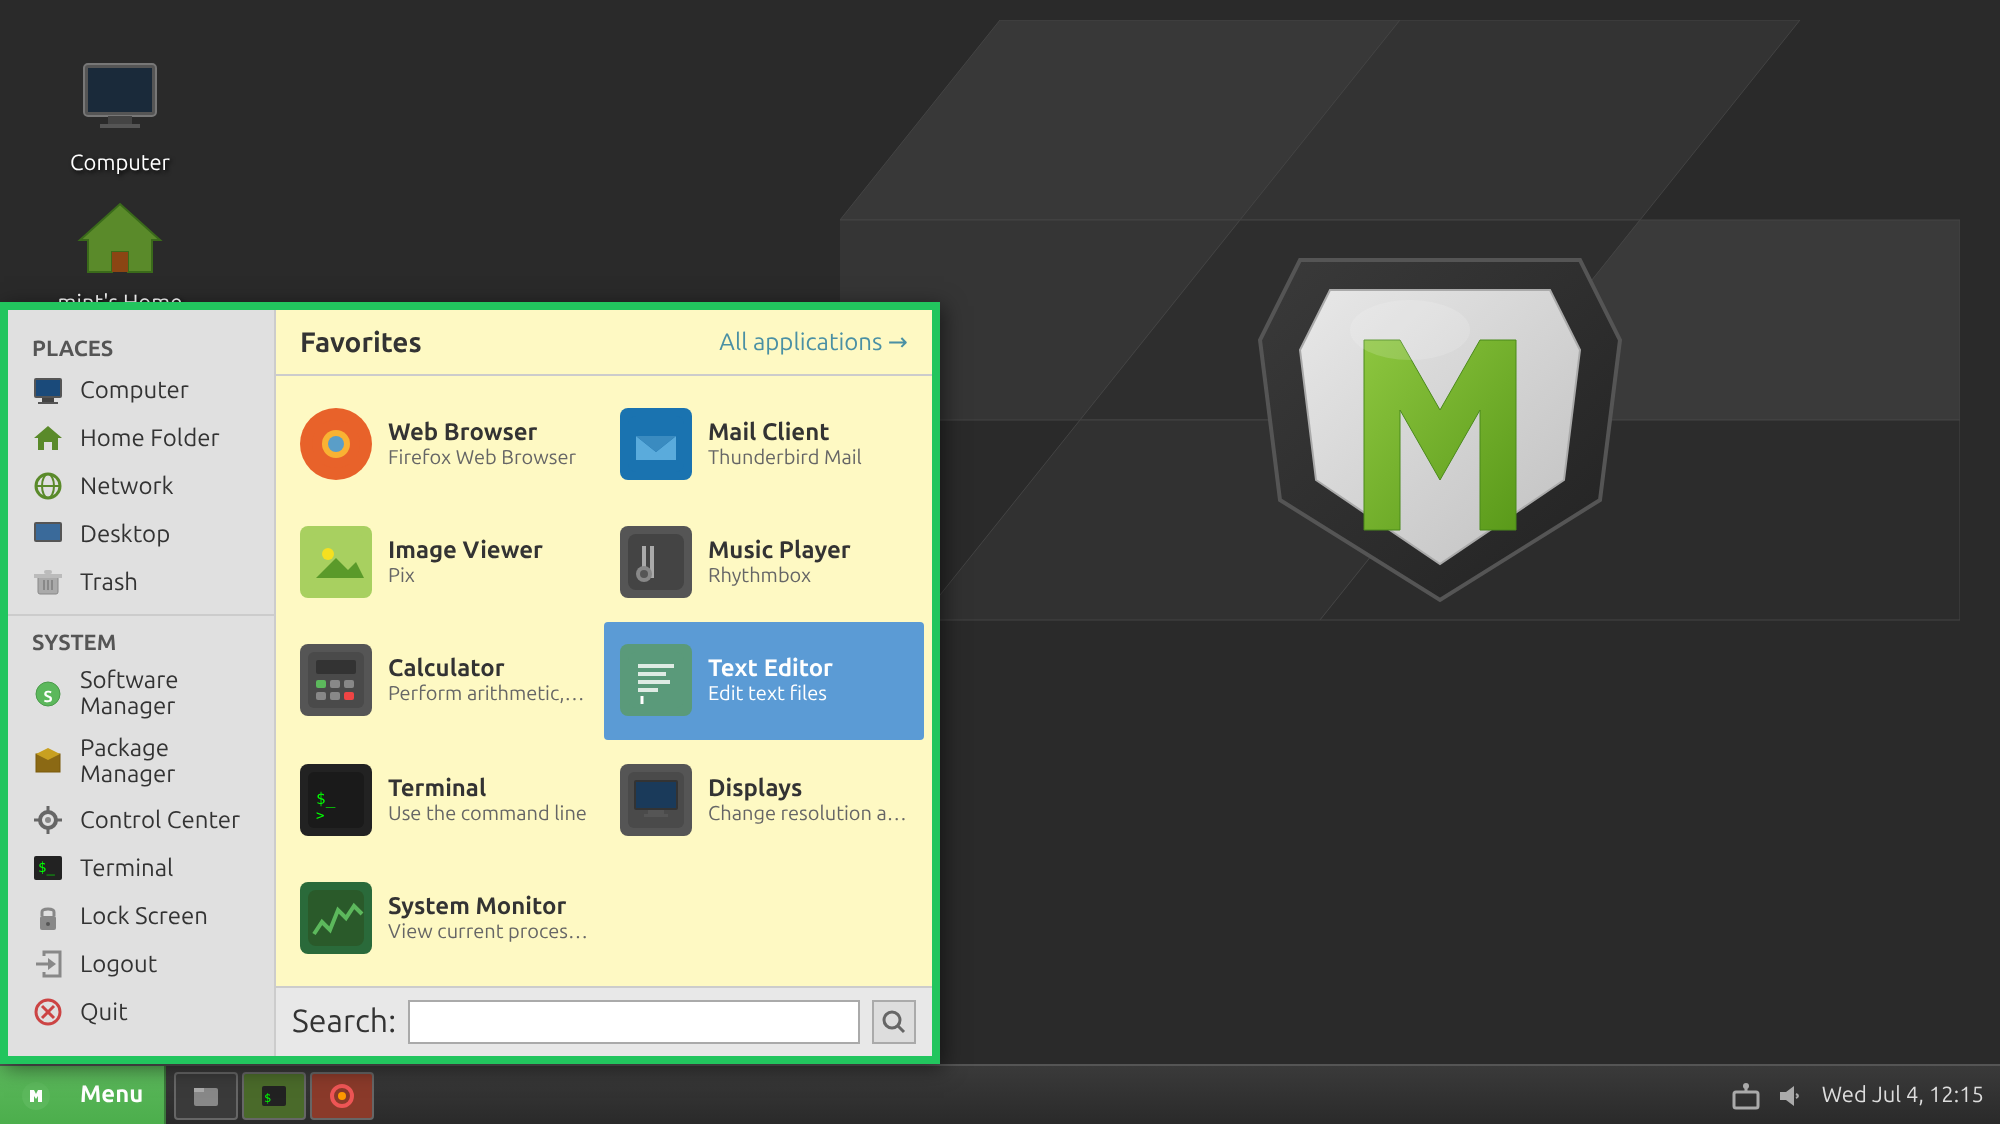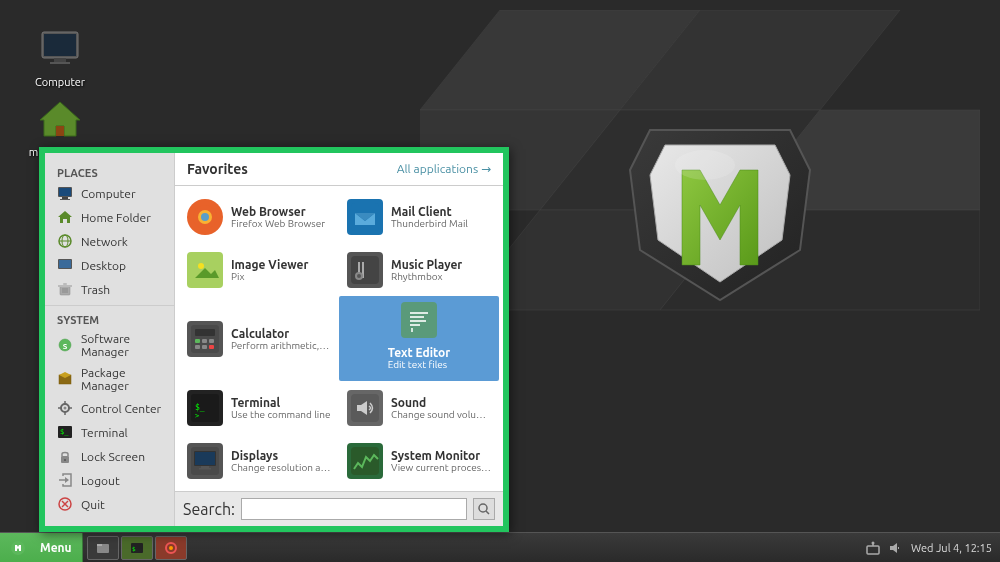--- a/index.html
+++ b/index.html
@@ -120,26 +120,25 @@
       align-items: center;
       gap: 6px;
     }
 
     
     #menu-panel {
       position: absolute;
       bottom: 30px;
       left: 0;
       width: 470px;
-      background: #ffffff;
-      border: 6px solid #22c55e;
+      background: #fef9c3;
+      border: 4px solid #22c55e;
       box-shadow: 2px 2px 10px rgba(0,0,0,0.5);
       display: flex;
       z-index: 200;
-      margin-left: 39px;
     }
 
     
     .menu-left {
       width: 145px;
       background: #e0e0e0;
       padding: 10px 0;
       border-right: 1px solid #ccc;
     }
 
@@ -222,21 +221,20 @@
       padding: 6px 8px;
       gap: 8px;
       cursor: pointer;
       border-radius: 2px;
     }
     .app-item:hover, .app-item.highlighted {
       background: #87ceeb;
     }
     .app-item.highlighted {
       background: #5b9bd5;
-      flex-direction: column;
     }
 
     .app-icon {
       width: 36px;
       height: 36px;
       flex-shrink: 0;
       border-radius: 4px;
       display: flex;
       align-items: center;
       justify-content: center;
@@ -620,34 +618,20 @@
               <text x="4" y="16" fill="#0f0" font-size="8" font-family="monospace">$_</text>
               <text x="4" y="24" fill="#0f0" font-size="7" font-family="monospace">&gt;</text>
             </svg>
           </div>
           <div class="app-info">
             <div class="app-name">Terminal</div>
             <div class="app-desc">Use the command line</div>
           </div>
         </div>
 
-        <div class="app-item">
-          <div class="app-icon" style="background:#666; border-radius:4px;">
-            <svg width="28" height="28" viewBox="0 0 28 28">
-              <rect width="28" height="28" rx="4" fill="#5a5a5a"></rect>
-              <polygon points="6,11 10,11 16,7 16,21 10,17 6,17" fill="#ccc"></polygon>
-              <path d="M18,12 Q21,14 18,16" fill="none" stroke="#ccc" stroke-width="1.5"></path>
-              <path d="M19,9 Q24,14 19,19" fill="none" stroke="#ccc" stroke-width="1.5"></path>
-            </svg>
-          </div>
-          <div class="app-info">
-            <div class="app-name">Sound</div>
-            <div class="app-desc">Change sound volum...</div>
-          </div>
-        </div>
 
         <div class="app-item">
           <div class="app-icon" style="background:#555; border-radius:4px;">
             <svg width="28" height="28" viewBox="0 0 28 28">
               <rect width="28" height="28" rx="3" fill="#4a4a4a"></rect>
               <rect x="3" y="4" width="22" height="15" rx="1" fill="#333"></rect>
               <rect x="4" y="5" width="20" height="13" fill="#1a3a5a"></rect>
               <rect x="10" y="19" width="8" height="2" fill="#555"></rect>
               <rect x="8" y="21" width="12" height="1.5" fill="#555"></rect>
             </svg>

